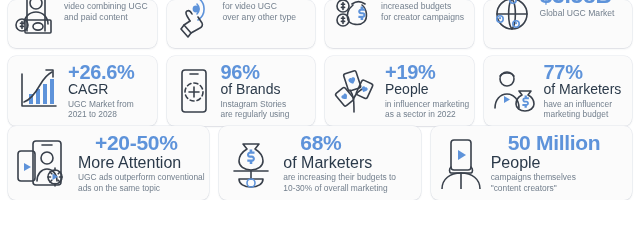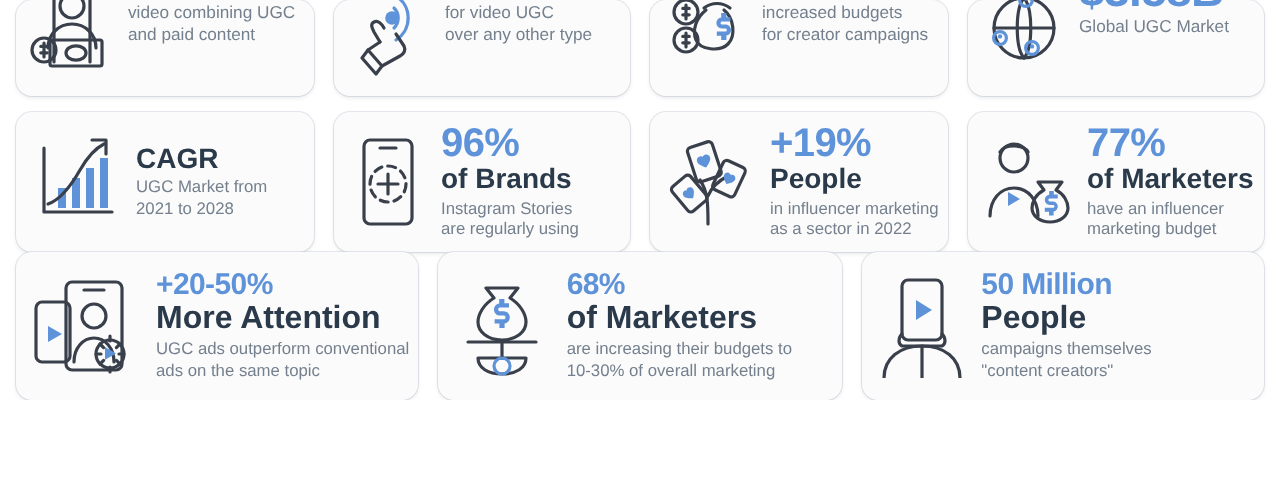--- a/index.html
+++ b/index.html
@@ -46,24 +46,24 @@
   .txt{min-width:0;flex:1 1 auto;}
   .big{
     color:#5e93da;
     font-weight:bold;
     line-height:1.02;
     letter-spacing:-.3px;
     white-space:nowrap;
   }
   .row-1 .big{font-size:23px;margin-top:-16px;}
   .row-2 .big{font-size:20px;}
-  .row-3 .big{font-size:15px;}
+  .row-3 .big{font-size:21px;margin-left:17px;}
   .head{
     color:#2b3a4a;
-    font-weight:bold;
+    font-weight:normal;
     line-height:1.08;
     white-space:nowrap;
   }
   .row-1 .head{font-size:15px;}
   .row-2 .head{font-size:14px;}
   .row-3 .head{font-size:16px;}
   .sub{
     color:#74808e;
     line-height:1.28;
     margin-top:1px;
@@ -183,20 +183,21 @@
           <path class="st" d="M7 6v32h34"></path>
           <rect class="fb" x="14" y="26" width="4" height="10"></rect>
           <rect class="fb" x="21" y="21" width="4" height="15"></rect>
           <rect class="fb" x="28" y="16" width="4" height="20"></rect>
           <rect class="fb" x="35" y="11" width="4" height="25"></rect>
           <path class="st" d="M9 34c6-2 12-10 16-17s8-11 12-13"></path>
           <path class="st" d="M31 2h7v7"></path>
         </svg>
       </span>
       <span class="txt">
+        <div class="big">+26.6%</div>
         <div class="head">CAGR</div>
         <div class="sub">
           <div>UGC Market from</div>
           <div>2021 to 2028</div>
         </div>
       </span>
     </div>
 
     <div class="card">
       <span class="icon">

